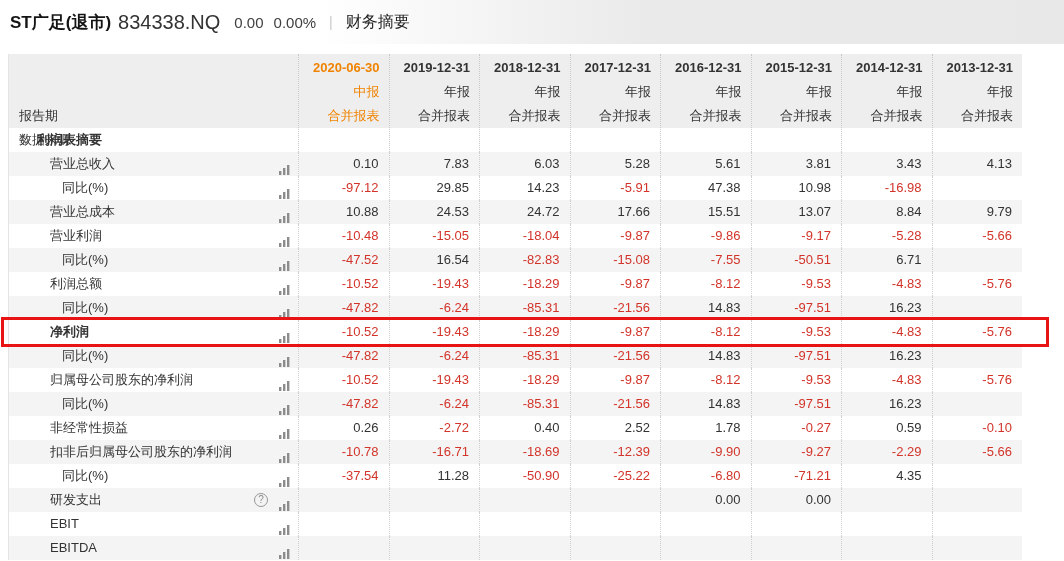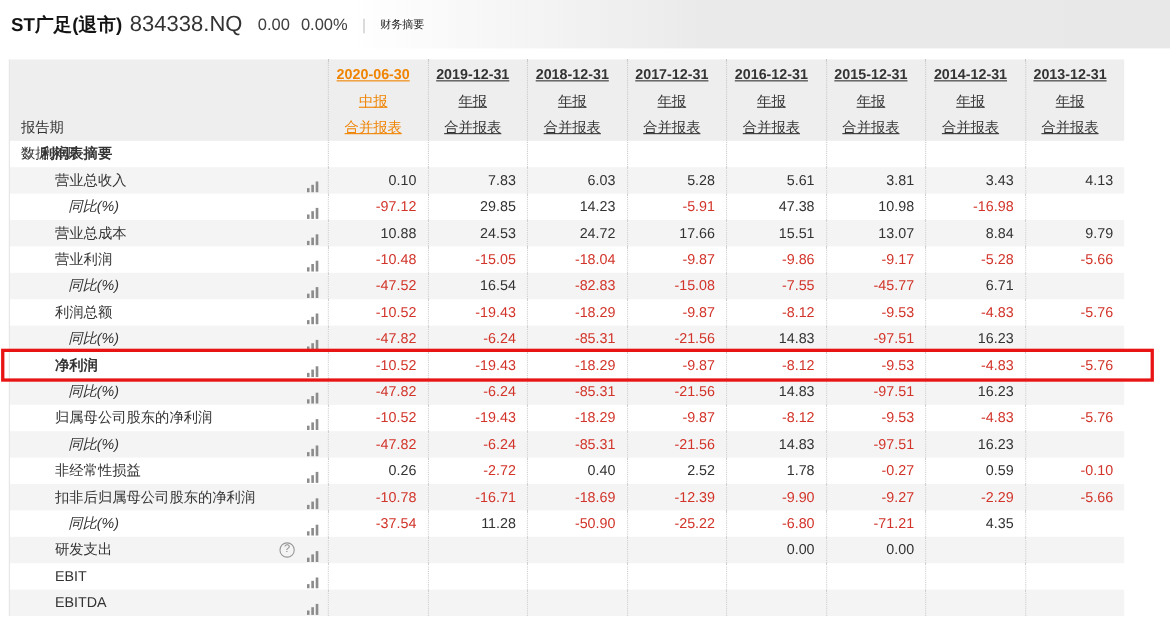--- a/index.html
+++ b/index.html
@@ -17,40 +17,40 @@
 
   
   .topbar{position:absolute;top:0;left:0;width:1064px;height:44px;
           background:linear-gradient(90deg,#ffffff 0,#ffffff 320px,#eaeaea 640px,var(--topbar-bg) 100%);
           display:flex;align-items:center;}
   .stock-name{font-size:17px;font-weight:bold;color:#141414;margin-left:10px;letter-spacing:0;}
   .stock-code{font-size:20px;color:#333;margin-left:7px;}
   .price{font-size:15px;color:#404040;margin-left:14px;}
   .chg{font-size:15px;color:#404040;margin-left:10px;}
   .tb-divider{color:#c9c9c9;margin:0 13px;font-size:14px;}
-  .menu-tab{font-size:10px;color:#222;cursor:pointer;}
+  .menu-tab{font-size:16px;color:#222;cursor:pointer;}
 
   
   .fin-table{position:absolute;left:8px;top:54px;width:1014px;border-left:1px solid #e4e4e4;}
   .thead{display:grid;grid-template-columns:289px repeat(8,1fr);background:var(--header-bg);height:74px;}
   .corner{padding-top:26px;padding-left:10px;font-size:13px;color:#333;}
   .corner div{height:24px;line-height:24px;}
-  .hcol{text-align:center;padding-right:9px;border-left:1px dotted #c9c9c9;font-size:13px;color:#333;cursor:pointer;text-decoration:underline;}
+  .hcol{text-align:right;padding-right:9px;border-left:1px dotted #c9c9c9;font-size:13px;color:#333;cursor:pointer;}
   .hcol .hdate{height:26px;line-height:28px;font-weight:bold;}
   .hcol .hper,.hcol .hsrc{height:24px;line-height:24px;}
   .hcol.sel{color:var(--orange);}
 
   .tbody{}
   .row,.section-row{display:grid;grid-template-columns:289px repeat(8,1fr);height:24px;}
   .row.shaded{background:var(--row-bg);}
   .section-label-cell{display:flex;align-items:center;padding-left:12px;font-size:13px;font-weight:bold;color:#333;cursor:pointer;}
   .section-label-cell .chev{display:inline-flex;margin-right:6px;margin-top:1px;}
   .cell-label{position:relative;font-size:13px;color:#333;line-height:24px;white-space:nowrap;}
   .cell-label.indent1{padding-left:41px;}
-  .cell-label.indent2{padding-left:53px;font-style:italic;}
+  .cell-label.indent2{padding-left:53px;}
   .cell-label .lab-text.bold{font-weight:bold;}
   .chart-icon{position:absolute;right:8px;top:7px;width:11px;height:11px;cursor:pointer;}
   .help-icon{position:absolute;right:30px;top:5px;width:14px;height:14px;border:1px solid #979797;
              border-radius:50%;color:#8a8a8a;font-size:10px;line-height:12px;text-align:center;cursor:pointer;}
   .cell-val{text-align:right;padding-right:10px;font-size:13px;color:#333;line-height:24px;border-left:1px dotted #cfcfcf;}
   .cell-val.neg{color:var(--red);}
 
   .highlight-box{position:absolute;left:-8px;width:1048px;height:30px;
                  border:3px solid var(--hl);pointer-events:none;z-index:5;background:transparent;}
 </style>
@@ -192,21 +192,21 @@
         <div class="cell-label indent2"><span class="lab-text">同比(%)</span><span class="chart-icon"><svg width="11" height="11" viewBox="0 0 11 11">
               <rect x="0" y="7" width="2.4" height="4" fill="#8c8c8c"></rect>
               <rect x="4" y="4" width="2.4" height="7" fill="#8c8c8c"></rect>
               <rect x="8" y="1" width="2.4" height="10" fill="#8c8c8c"></rect>
             </svg></span></div>
         <div class="cell-val neg">-47.52</div>
         <div class="cell-val">16.54</div>
         <div class="cell-val neg">-82.83</div>
         <div class="cell-val neg">-15.08</div>
         <div class="cell-val neg">-7.55</div>
-        <div class="cell-val neg">-45.77</div>
+        <div class="cell-val neg">-50.51</div>
         <div class="cell-val">6.71</div>
         <div class="cell-val"></div>
       </div>
       <div class="row">
         <div class="cell-label indent1"><span class="lab-text">利润总额</span><span class="chart-icon"><svg width="11" height="11" viewBox="0 0 11 11">
               <rect x="0" y="7" width="2.4" height="4" fill="#8c8c8c"></rect>
               <rect x="4" y="4" width="2.4" height="7" fill="#8c8c8c"></rect>
               <rect x="8" y="1" width="2.4" height="10" fill="#8c8c8c"></rect>
             </svg></span></div>
         <div class="cell-val neg">-10.52</div>

